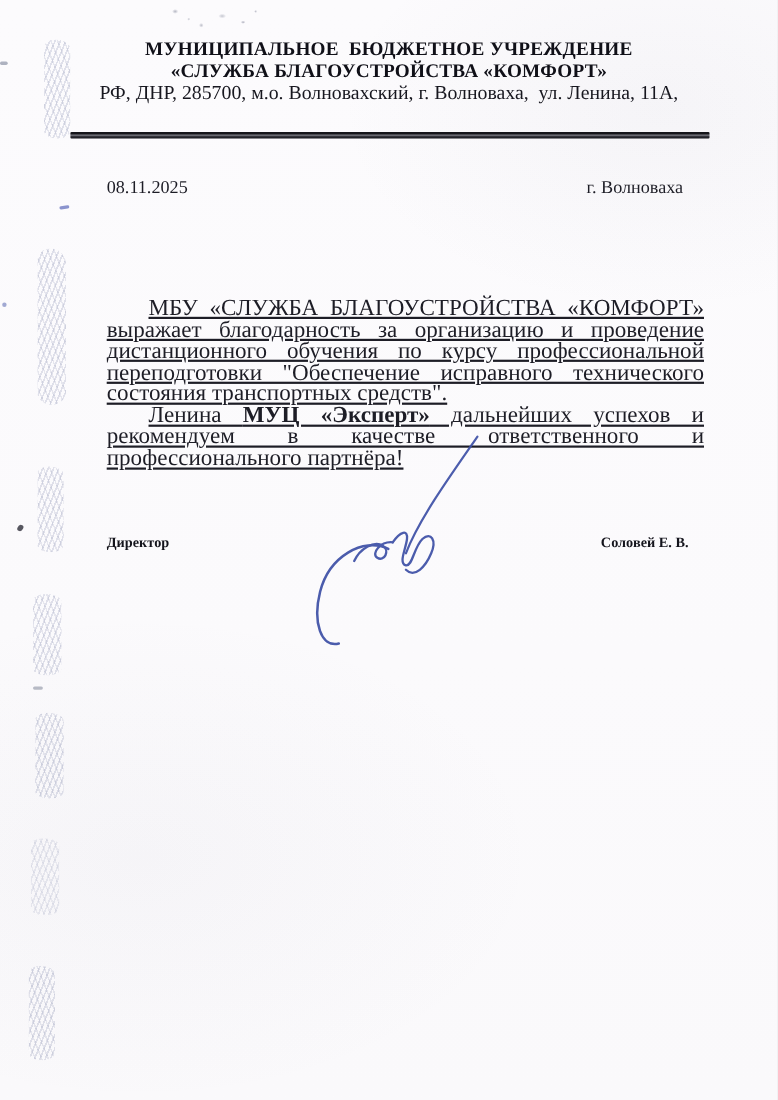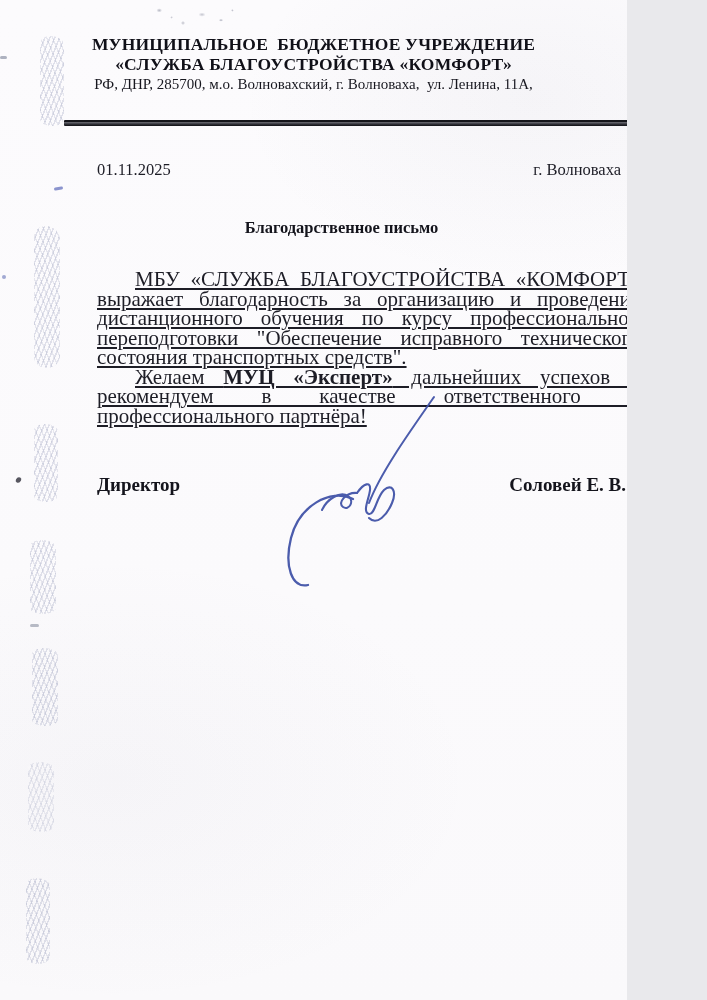--- a/index.html
+++ b/index.html
@@ -3,38 +3,38 @@
 <meta charset="utf-8">
 <style>
   html,body{margin:0;padding:0;}
   body{
     width:707px;height:1000px;
     font-family:"Liberation Serif","DejaVu Serif",serif;
     background:#e9e9ec;
   }
   .page{
     position:relative;
-    width:627px;height:1000px;
+    width:707px;height:1000px;
     overflow:hidden;
     color:#1d1d26;
     background:
       radial-gradient(420px 260px at 85% 10%, rgba(120,120,145,0.05), transparent 70%),
       radial-gradient(520px 320px at 18% 78%, rgba(120,120,150,0.04), transparent 70%),
       linear-gradient(180deg,#fcfbfd 0%,#fbfafc 60%,#faf9fb 100%);
   }
 
   
   .letterhead{position:absolute;top:35px;left:0;right:0;text-align:center;}
   .org-line{
     font-weight:bold;color:#101018;
     font-size:17.5px;line-height:19.5px;
     letter-spacing:.2px;white-space:pre-wrap;
   }
   .addr-line{
-    font-size:15px;line-height:16.5px;color:#17171f;
+    font-size:18px;line-height:16.5px;color:#17171f;
     white-space:pre-wrap;margin-top:2px;
   }
   .reg-line{font-size:14.8px;line-height:16.5px;color:#17171f;}
 
   .rule{
     position:absolute;top:120px;left:64px;width:581px;height:6px;
     background:linear-gradient(180deg,#15151a 0%,#15151a 30%,#8a8a92 48%,#3a3a42 60%,#101015 100%);
     border-radius:1px;
   }
   .rule-dot{position:absolute;top:120px;left:414px;width:3px;height:3px;background:#5a68b5;opacity:.7;border-radius:50%;}
@@ -58,23 +58,23 @@
   .body{
     position:absolute;top:270px;left:97px;width:543px;
     font-size:21px;line-height:19.5px;
     text-align:justify;text-align-last:left;text-decoration:underline;
   }
   .body p{margin:0;text-indent:38px;}
   .body .b{font-weight:bold;}
 
   
   .sig-row{
-    position:absolute;top:474px;left:97px;width:543px;
+    position:absolute;top:485px;left:97px;width:543px;
     display:flex;justify-content:space-between;
-    font-size:19px;font-weight:bold;color:#14141c;gap:44px;
+    font-size:13px;font-weight:bold;color:#14141c;gap:44px;
   }
   .sig-row .name{margin-right:14px;}
   .sig-svg{position:absolute;top:0;left:0;width:707px;height:1000px;pointer-events:none;}
 
   
   .smudge{
     position:absolute;opacity:.8;filter:blur(.6px);
     border-radius:45% 55% 48% 52% / 8% 10% 9% 8%;
     background-image:
       repeating-linear-gradient(112deg, rgba(116,124,164,.26) 0 1.5px, rgba(116,124,164,0) 1.5px 4.5px),
@@ -116,29 +116,28 @@
 
   <header class="letterhead">
     <div class="org-line">МУНИЦИПАЛЬНОЕ  БЮДЖЕТНОЕ УЧРЕЖДЕНИЕ</div>
     <div class="org-line">«СЛУЖБА БЛАГОУСТРОЙСТВА «КОМФОРТ»</div>
     <div class="addr-line">РФ, ДНР, 285700, м.о. Волновахский, г. Волноваха,  ул. Ленина, 11А,</div>
   </header>
 
   <div class="rule"></div>
 
   <div class="meta-row">
-    <span class="date">01.11.2025</span>
+    <span class="date">08.11.2025</span>
     <span class="city">г. Волноваха</span>
   </div>
 
-  <h1 class="title">Благодарственное письмо</h1>
 
   <main class="body">
     <p>МБУ «СЛУЖБА БЛАГОУСТРОЙСТВА «КОМФОРТ» выражает благодарность за организацию и проведение дистанционного обучения по курсу профессиональной переподготовки "Обеспечение исправного технического состояния транспортных средств".</p>
-    <p><span>Желаем </span><span class="b">МУЦ «Эксперт»</span><span> дальнейших успехов и рекомендуем в качестве ответственного и профессионального партнёра!</span></p>
+    <p><span>Ленина </span><span class="b">МУЦ «Эксперт»</span><span> дальнейших успехов и рекомендуем в качестве ответственного и профессионального партнёра!</span></p>
   </main>
 
   <div class="sig-row">
     <span>Директор</span>
     <span class="name">Соловей Е. В.</span>
   </div>
 
   <svg class="sig-svg" viewBox="0 0 707 1000" xmlns="http://www.w3.org/2000/svg">
     <g fill="none" stroke="#3d4fa6" stroke-linecap="round" opacity="0.92">
       <path stroke-width="2.3" d="M 353 499 C 330 488 299 506 291 538 C 284 566 292 589 308 585"></path>

